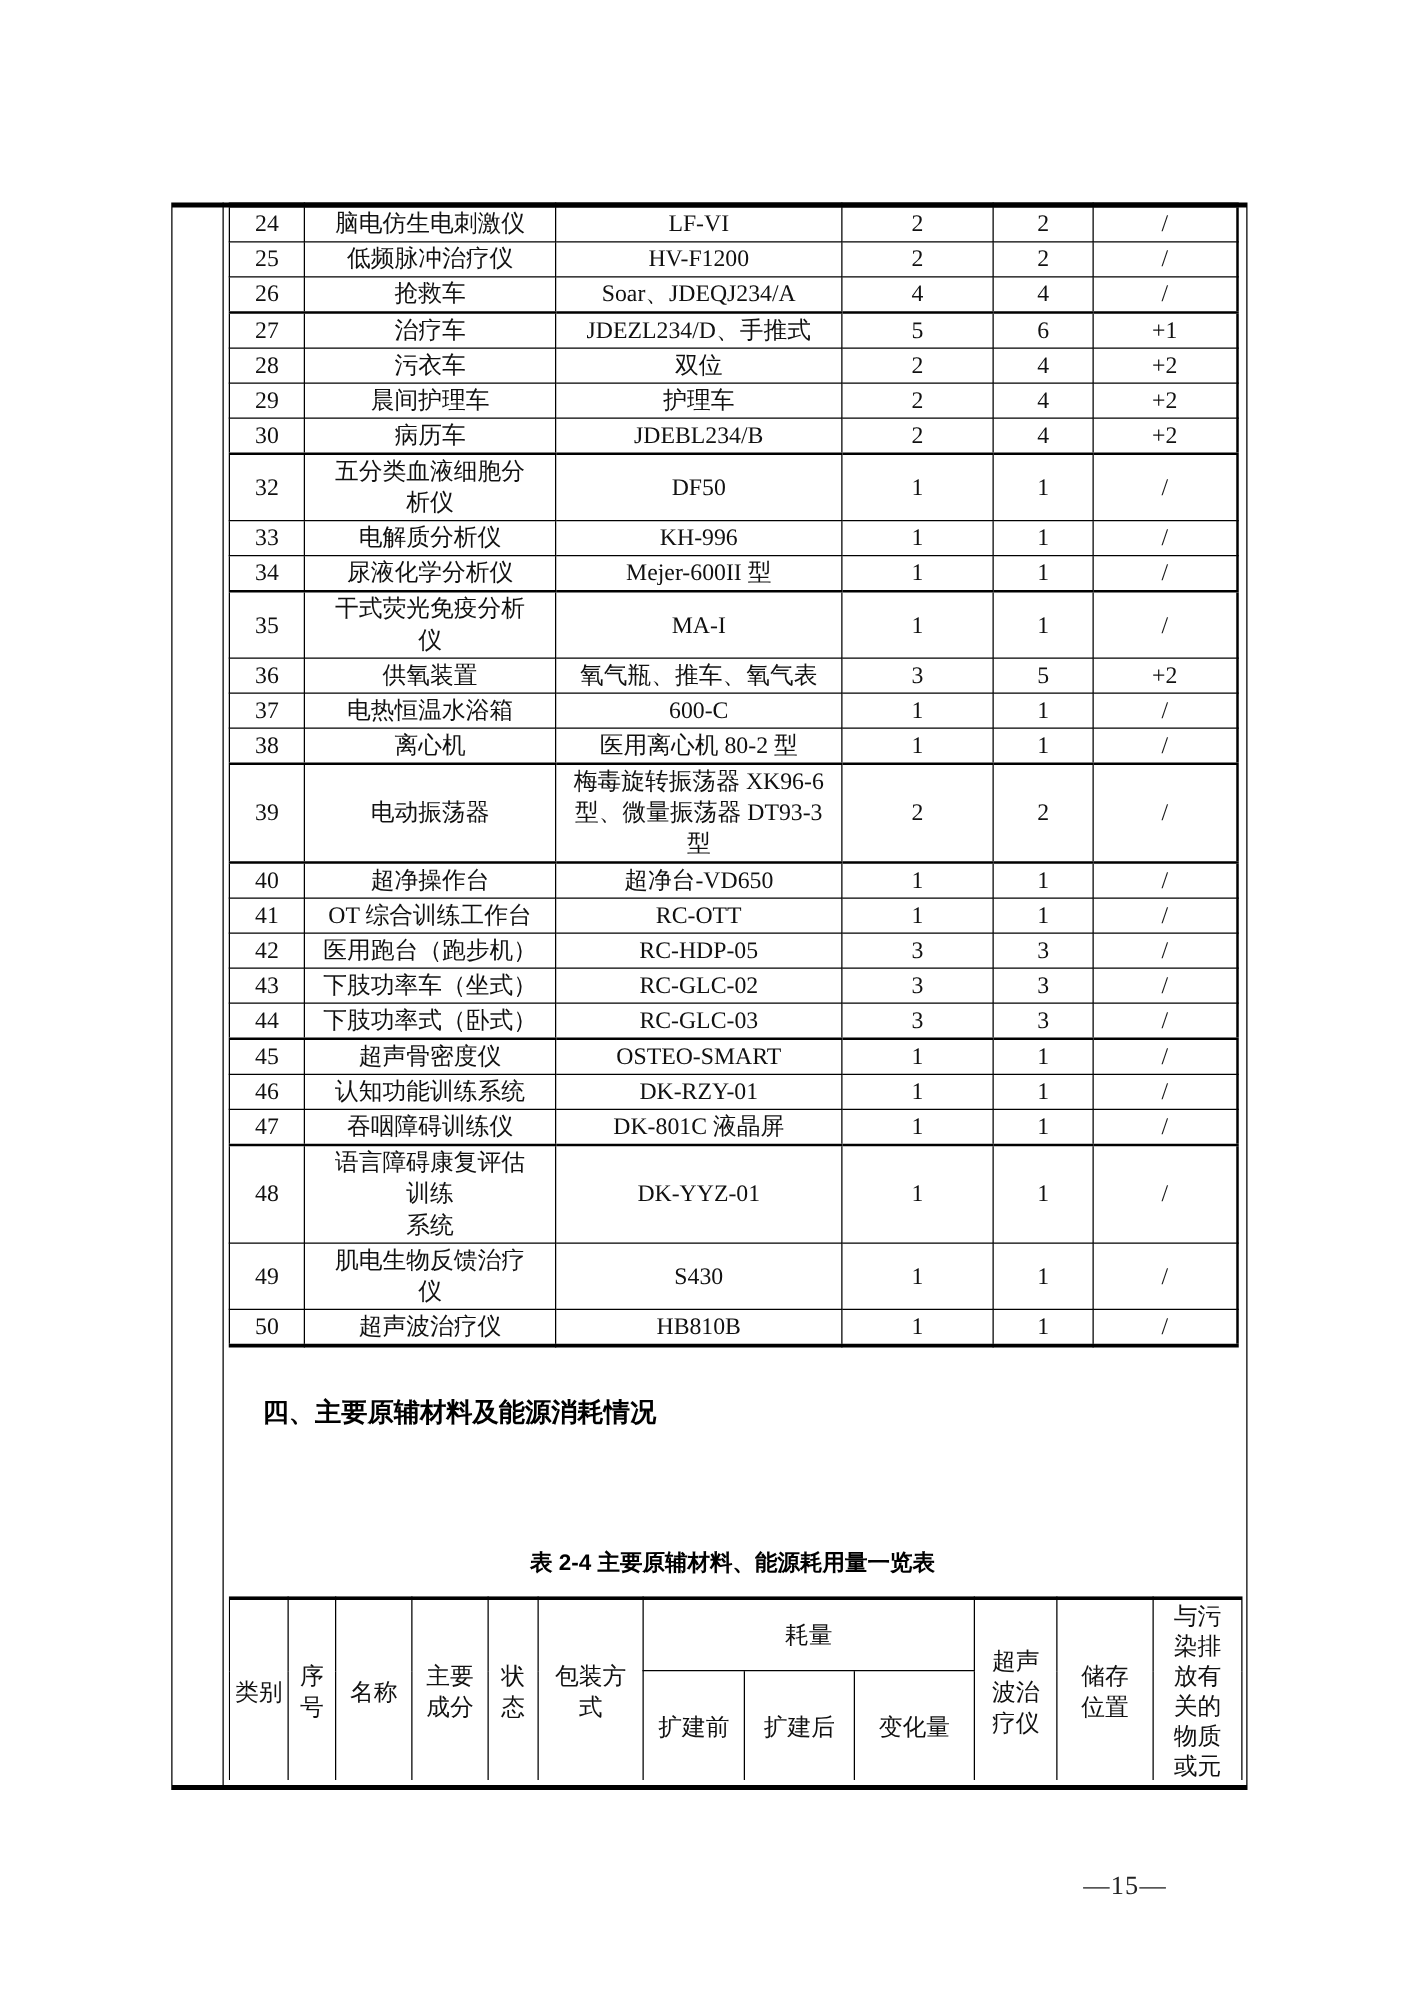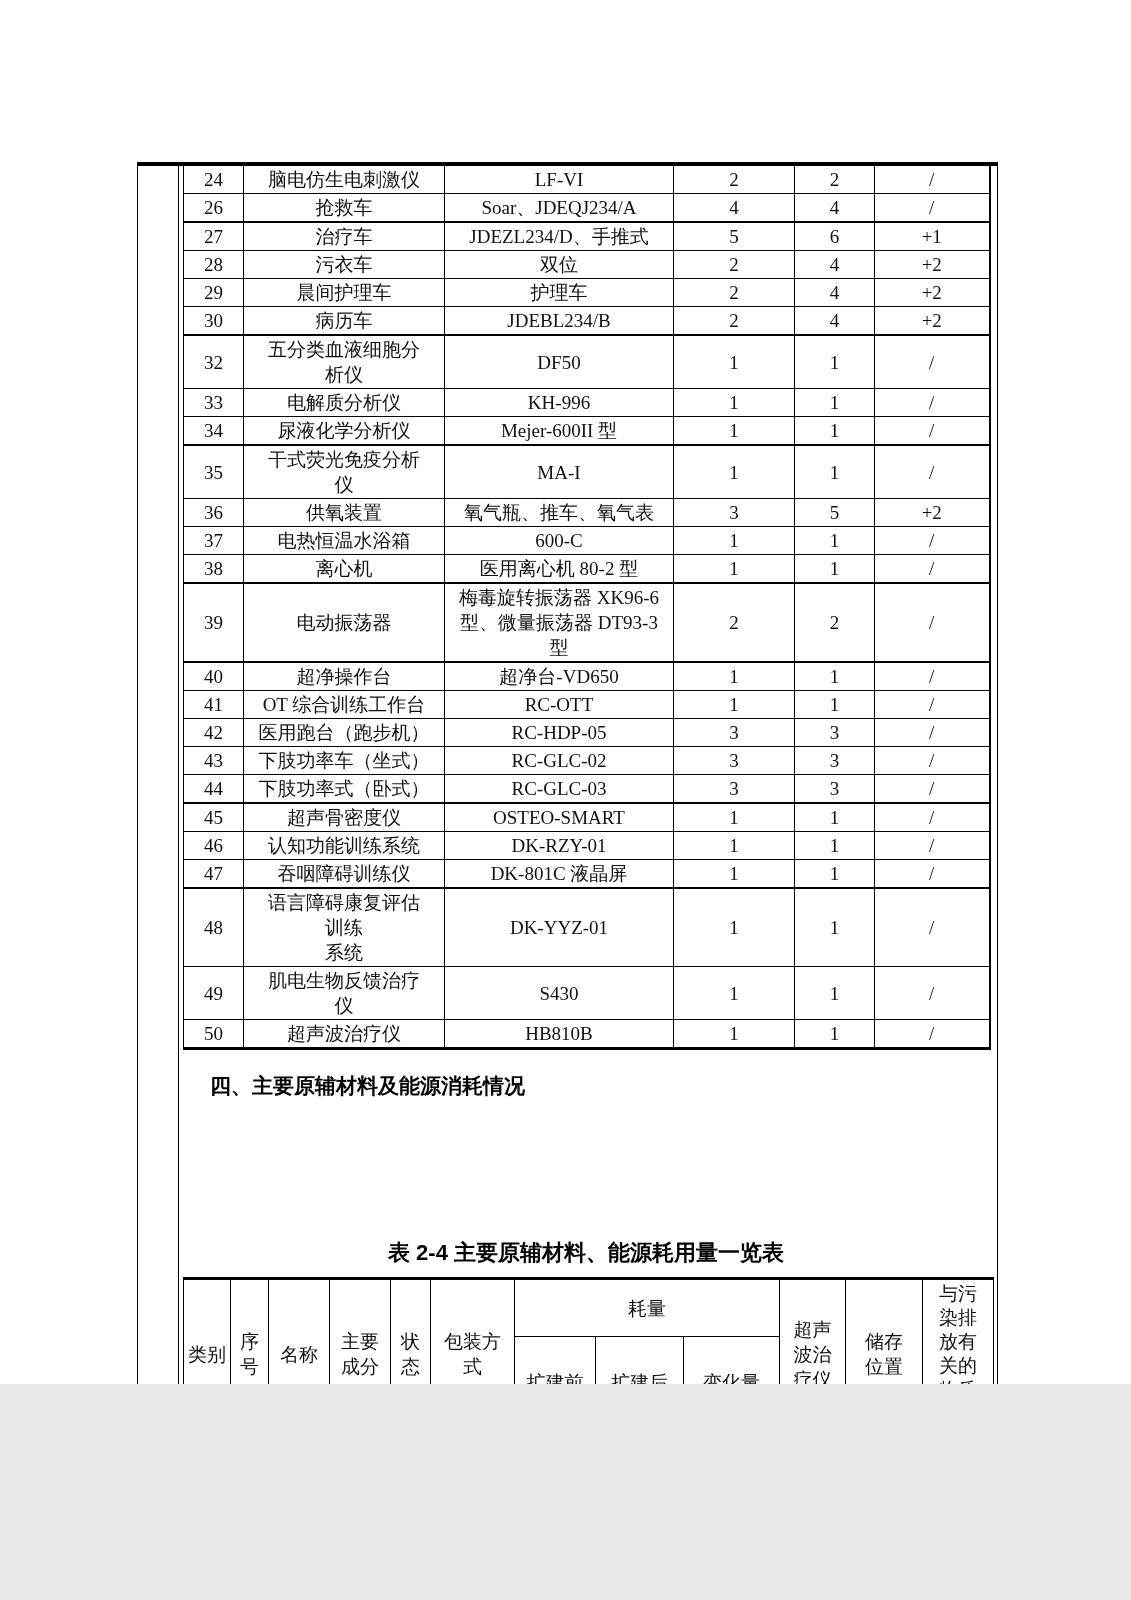--- a/index.html
+++ b/index.html
@@ -1,17 +1,17 @@
 <!DOCTYPE html>
 <html><head>
 <meta charset="utf-8">
 <style>
   html,body { margin:0; padding:0; background:#e8e8e8; }
   .page {
-    position:relative; width:1131px; height:1384px; background:#ffffff;
+    position:relative; width:1131px; height:1600px; background:#ffffff;
     font-family:"Liberation Serif","DejaVu Serif",serif; color:#111;
     margin:0 auto; overflow:hidden;
   }
   
   .outer-box {
     position:absolute; left:137px; top:162px; width:859px; height:1262px;
     border-left:1px solid #000; border-right:1px solid #000;
     border-top:4px solid #000; border-bottom:4px solid #000;
   }
   .inner-divider {
@@ -27,29 +27,29 @@
   table.equip tr { height:27px; }
   table.equip td {
     border:1px solid #000; text-align:center; vertical-align:middle;
     font-size:19px; line-height:25px; padding:1px 2px; white-space:pre-line;
     overflow:hidden;
   }
   table.equip td.c-name { padding:1px 14px; }
   table.equip tr.thick-top td { border-top:2px solid #000; }
   
   .section-heading {
-    position:absolute; left:210px; top:1072px; margin:0;
+    position:absolute; left:210px; top:1116px; margin:0;
     font-family:"Liberation Sans","DejaVu Sans",sans-serif;
     font-weight:bold; font-size:21px; color:#000;
   }
   
   .table-title {
     position:absolute; left:183px; top:1238px; width:806px; text-align:center;
     font-family:"Liberation Sans","DejaVu Sans",sans-serif;
-    font-weight:bold; font-size:22px; color:#000;
+    font-weight:bold; font-size:18px; color:#000;
   }
   
   .materials-wrap {
     position:absolute; left:183px; top:1277px; width:812px; height:147px; overflow:hidden;
   }
   table.materials {
     width:810px; border-collapse:collapse; table-layout:fixed;
     border-top:3px solid #000;
   }
   table.materials td {
@@ -83,20 +83,28 @@
       <col style="width:229px">
       <col style="width:121px">
       <col style="width:80px">
       <col style="width:115px">
     </colgroup>
     <tbody id="equip-body">
         <tr>
           <td>24</td>
           <td class="c-name">脑电仿生电刺激仪</td>
           <td>LF-VI</td>
+          <td>2</td>
+          <td>2</td>
+          <td>/</td>
+        </tr>
+        <tr>
+          <td>25</td>
+          <td class="c-name">低频脉冲治疗仪</td>
+          <td>HV-F1200</td>
           <td>2</td>
           <td>2</td>
           <td>/</td>
         </tr>
         <tr>
           <td>26</td>
           <td class="c-name">抢救车</td>
           <td>Soar、JDEQJ234/A</td>
           <td>4</td>
           <td>4</td>

